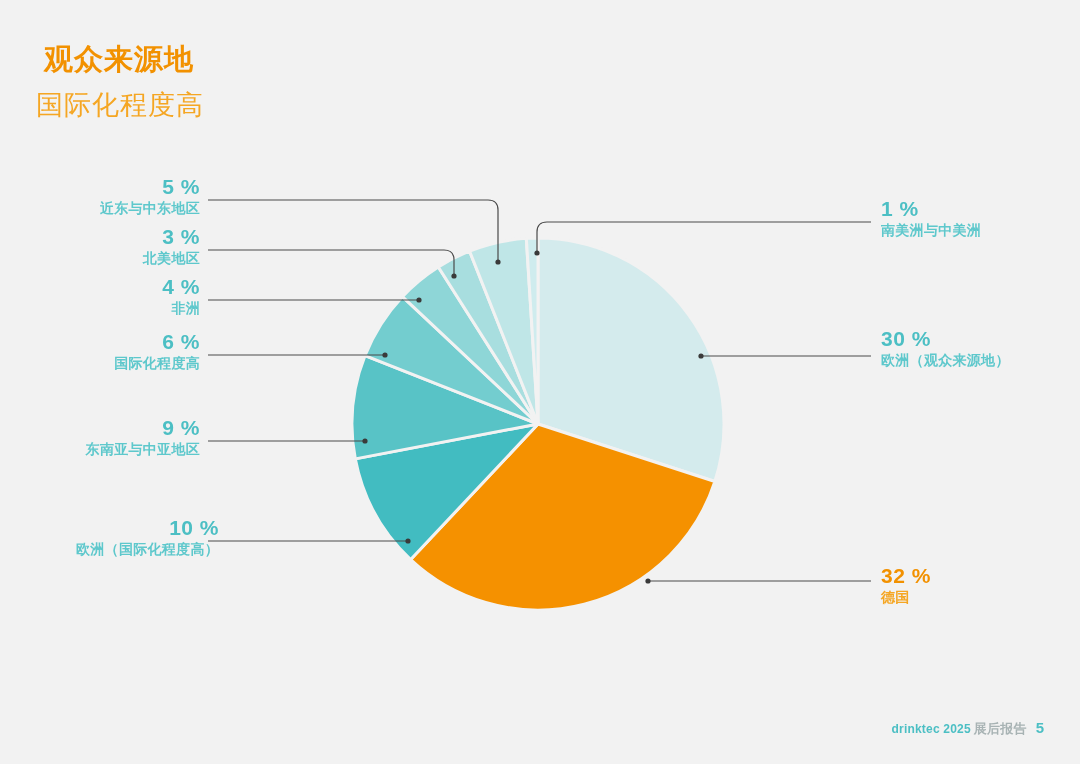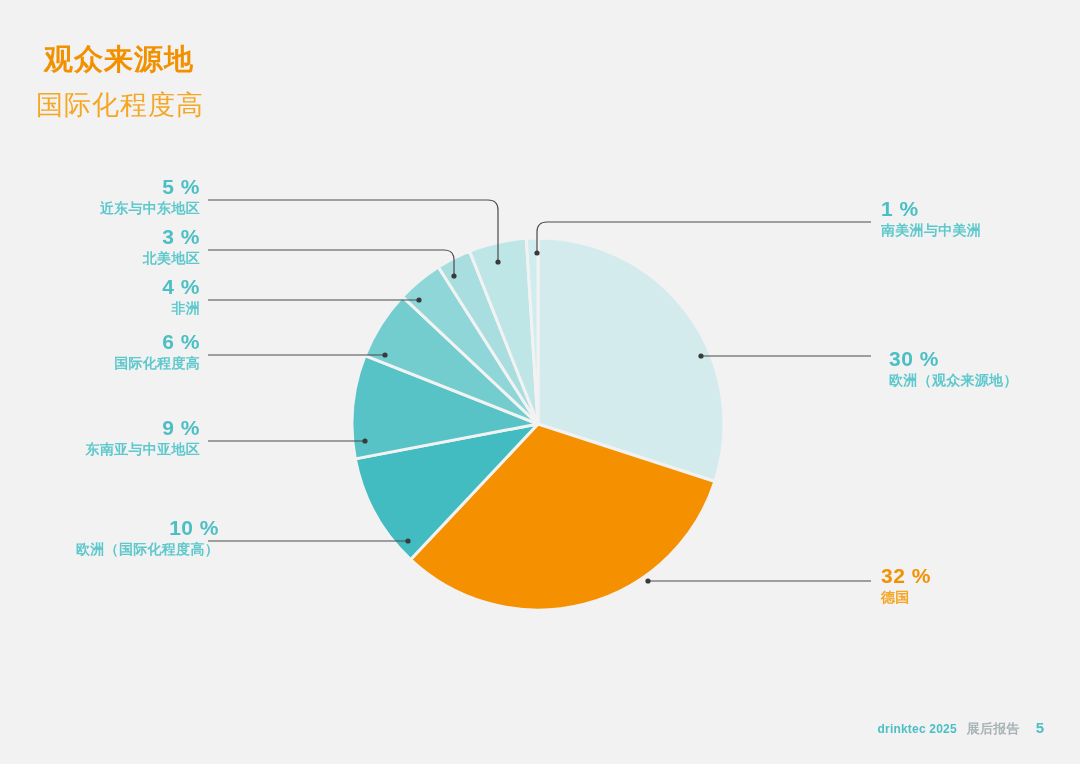--- a/index.html
+++ b/index.html
@@ -90,21 +90,21 @@
   .callout.accent .pct { color: #f29100; }
   .callout.accent .region { color: #f5a623; }
 
   
   .footer {
     position: absolute;
     right: 36px;
     bottom: 26px;
     display: flex;
     align-items: baseline;
-    gap: 10px;
+    gap: 3px;
     justify-content: center;
   }
   .footer .brand {
     font-size: 12px;
     font-weight: bold;
     color: #4cbfc4;
     letter-spacing: 0.2px;
   }
   .footer .report {
     font-size: 13px;
@@ -203,21 +203,21 @@
     <div class="callout left" style="left:0; top:517px; width:200px;padding-left:19px;">
       <div class="pct">10 %</div>
       <div class="region">欧洲（国际化程度高）</div>
     </div>
 
     <div class="callout right" style="left:881px; top:198px;">
       <div class="pct">1 %</div>
       <div class="region">南美洲与中美洲</div>
     </div>
 
-    <div class="callout right" style="left:881px; top:348px;margin-left:8px;">
+    <div class="callout right" style="left:881px; top:328px;">
       <div class="pct">30 %</div>
       <div class="region">欧洲（观众来源地）</div>
     </div>
 
     <div class="callout right accent" style="left:881px; top:557px;margin-top:8px;">
       <div class="pct">32 %</div>
       <div class="region">德国</div>
     </div>
   </div>
 

